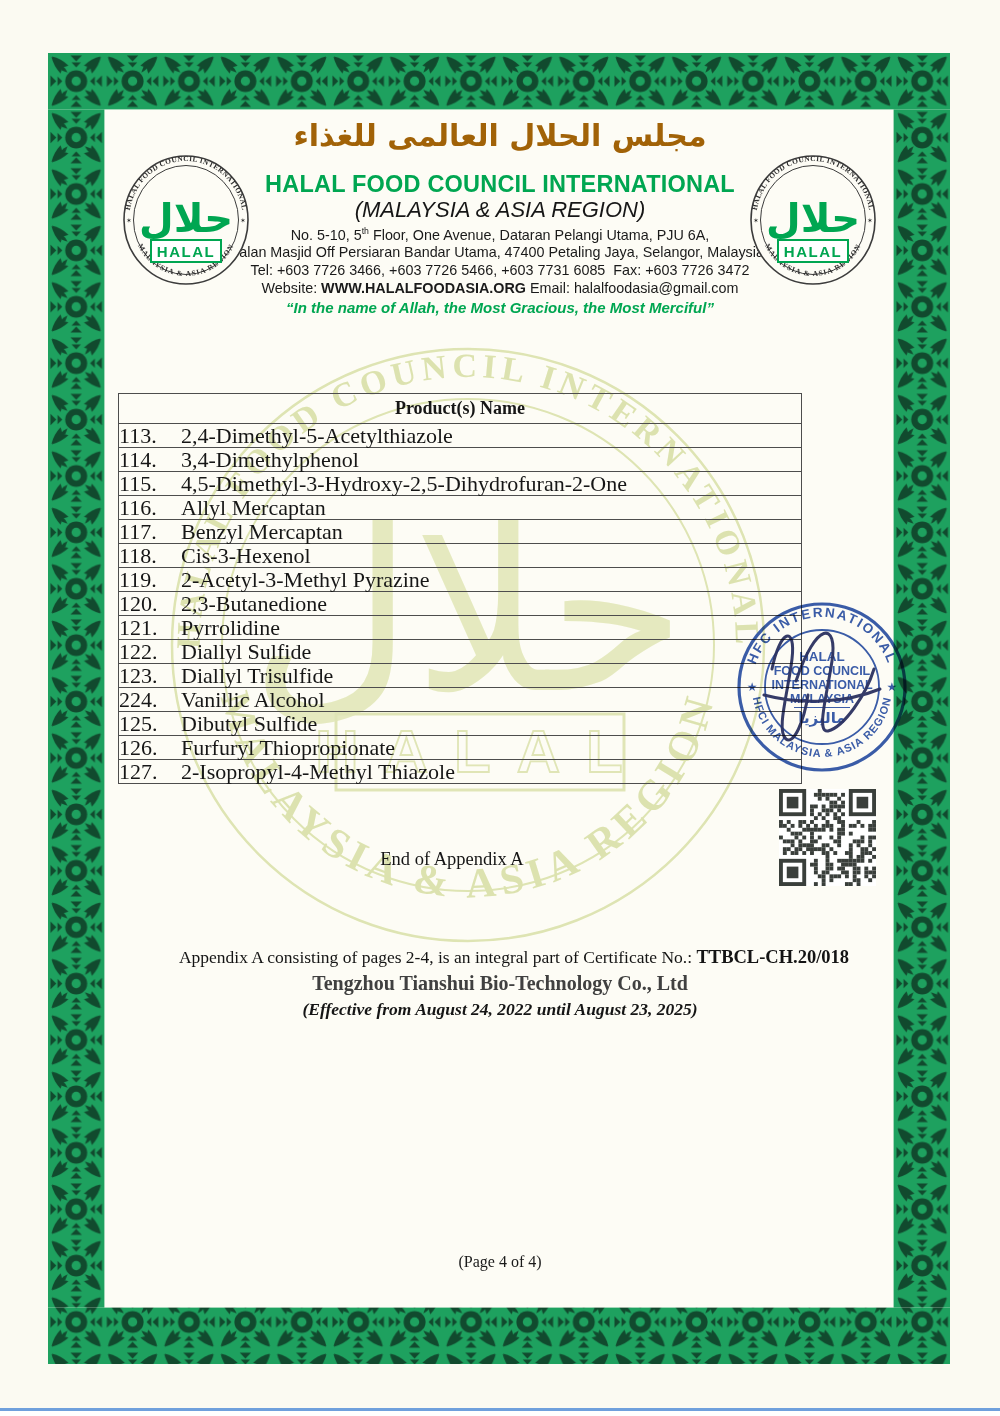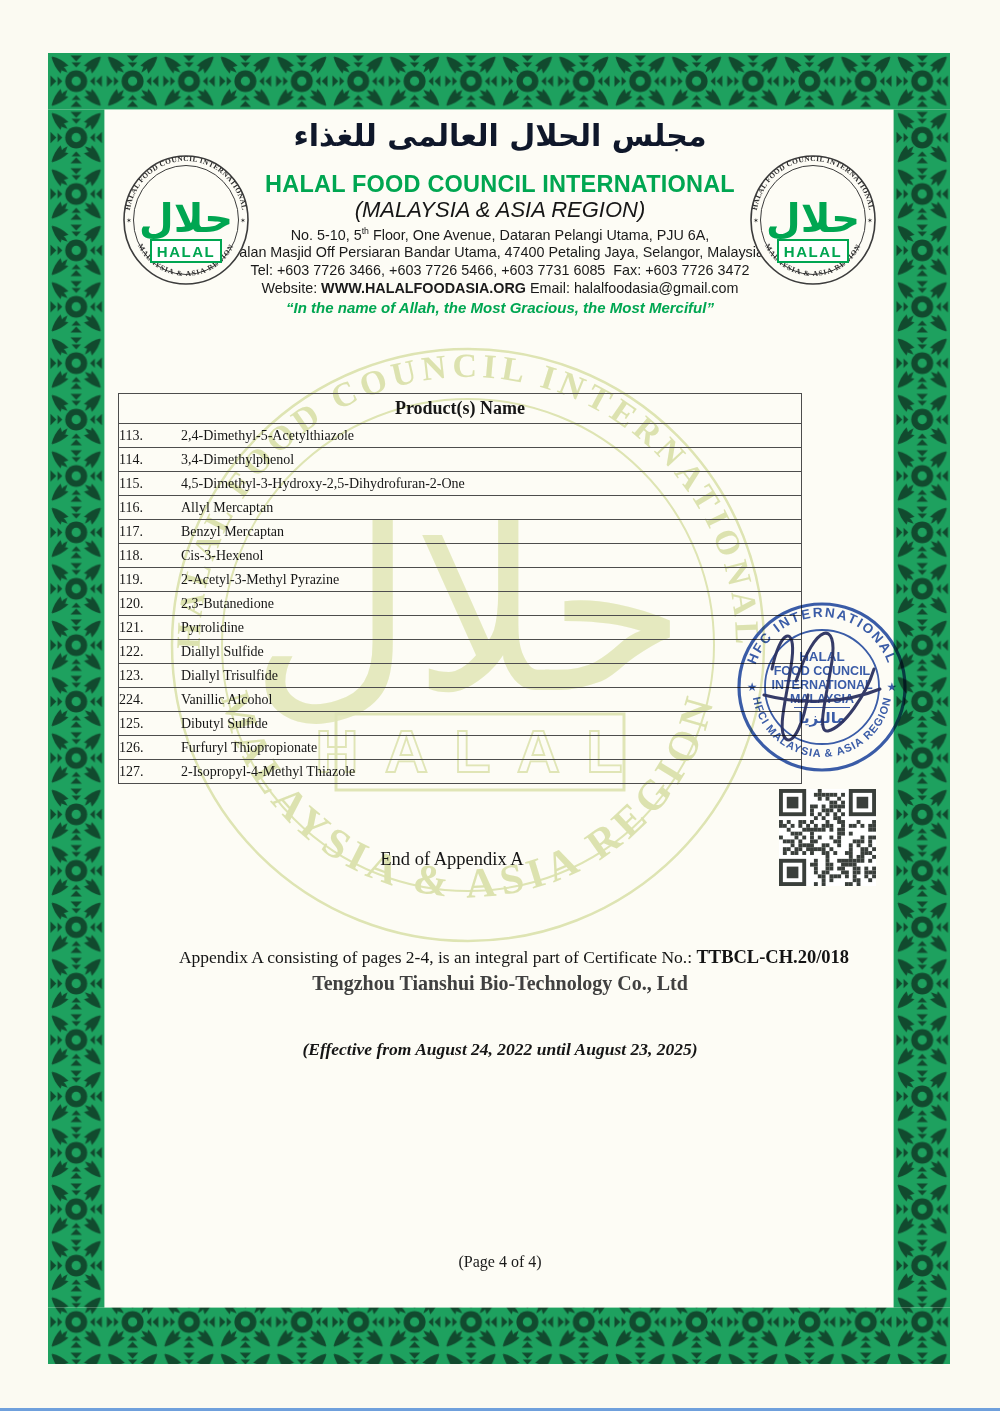--- a/index.html
+++ b/index.html
@@ -4,42 +4,42 @@
 <style>
   html,body{margin:0;padding:0;}
   body{width:1000px;height:1416px;position:relative;background:#ffffff;font-family:"Liberation Serif","DejaVu Serif",serif;}
   .page{position:absolute;inset:0;background:#fbfaf2;overflow:hidden;}
   .paper{position:absolute;left:48px;top:53px;width:902px;height:1310px;background:#fdfcf5;z-index:0;}
   .border-svg{position:absolute;left:48px;top:53px;z-index:2;}
   .watermark-svg{position:absolute;left:0;top:0;z-index:1;opacity:.9;}
   .content{position:absolute;inset:0;z-index:3;}
   .overlay{z-index:4;}
   .hl{position:absolute;left:0;width:1000px;text-align:center;color:#1a1a1a;font-family:"Liberation Sans","DejaVu Sans",sans-serif;}
-  .arabic-title{top:118px;font-size:30px;font-weight:bold;font-family:"DejaVu Sans",sans-serif;color:#0f172a;}
+  .arabic-title{top:118px;font-size:30px;font-weight:bold;font-family:"DejaVu Sans",sans-serif;color:#a16207;}
   .org-name{top:171px;font-size:23.5px;font-weight:bold;color:#00a651;letter-spacing:.2px;}
   .region{top:197px;font-size:22px;font-style:italic;font-weight:500;color:#161616;}
   .addr{font-size:14.8px;transform:scaleX(.97);letter-spacing:0;}
   .a1{top:226px;} .a2{top:244px;} .a3{top:262px;} .a4{top:280px;}
   .quote{top:299px;font-size:15px;font-style:italic;font-weight:bold;color:#00a651;}
   sup{font-size:9px;margin-top:22px;}
   .bold{font-weight:bold;}
   .seal-svg{position:absolute;z-index:3;}
   .tablewrap{position:absolute;left:118px;top:393px;width:684px;z-index:3;}
   table.products{width:100%;border-collapse:collapse;border:1px solid #4d4d4d;color:#161616;}
   table.products th{border:1px solid #4d4d4d;height:27px;font-size:18px;font-weight:bold;text-align:center;font-family:"Liberation Serif",serif;}
-  table.products td{border-top:1px solid #4d4d4d;border-bottom:1px solid #4d4d4d;height:23px;line-height:23px;font-size:14px;padding:0;background:transparent;margin-left:32px;}
+  table.products td{border-top:1px solid #4d4d4d;border-bottom:1px solid #4d4d4d;height:23px;line-height:23px;font-size:22px;padding:0;background:transparent;margin-left:32px;}
   td.no{width:62px;padding-left:11px;}
   td.nm{padding-left:4px;}
   .endnote{position:absolute;top:849px;left:0;width:904px;text-align:center;font-size:18.5px;color:#151515;z-index:3;}
   .qr-svg{position:absolute;left:779px;top:789px;z-index:4;}
   .stamp-svg{position:absolute;left:735px;top:600px;z-index:4;mix-blend-mode:multiply;opacity:.93;}
   .f1{position:absolute;top:947px;left:0;width:1000px;text-align:center;font-size:17.5px;color:#141414;transform:translateX(14px);z-index:3;}
   .f1 .certno{font-size:18.5px;font-weight:bold;}
   .f2{position:absolute;top:972px;left:0;width:1000px;text-align:center;font-size:20px;font-weight:bold;color:#404040;z-index:3;}
-  .f3{position:absolute;top:999px;left:0;width:1000px;text-align:center;font-size:17.5px;font-weight:bold;font-style:italic;color:#151515;z-index:3;margin-top:40px;}
+  .f3{position:absolute;top:999px;left:0;width:1000px;text-align:center;font-size:17.5px;font-weight:bold;font-style:italic;color:#151515;z-index:3;}
   .pagenote{position:absolute;top:1253px;left:0;width:1000px;text-align:center;font-size:16px;color:#1a1a1a;z-index:3;}
   .bottom-edge{position:absolute;left:0;top:1408px;width:1000px;height:3px;background:#6fa0dc;z-index:5;}
   .below-edge{position:absolute;left:0;top:1411px;width:1000px;height:5px;background:#fff;z-index:5;}
 </style>
 </head>
 <body>
 
 <div class="page">
   <div class="paper"></div>
 

